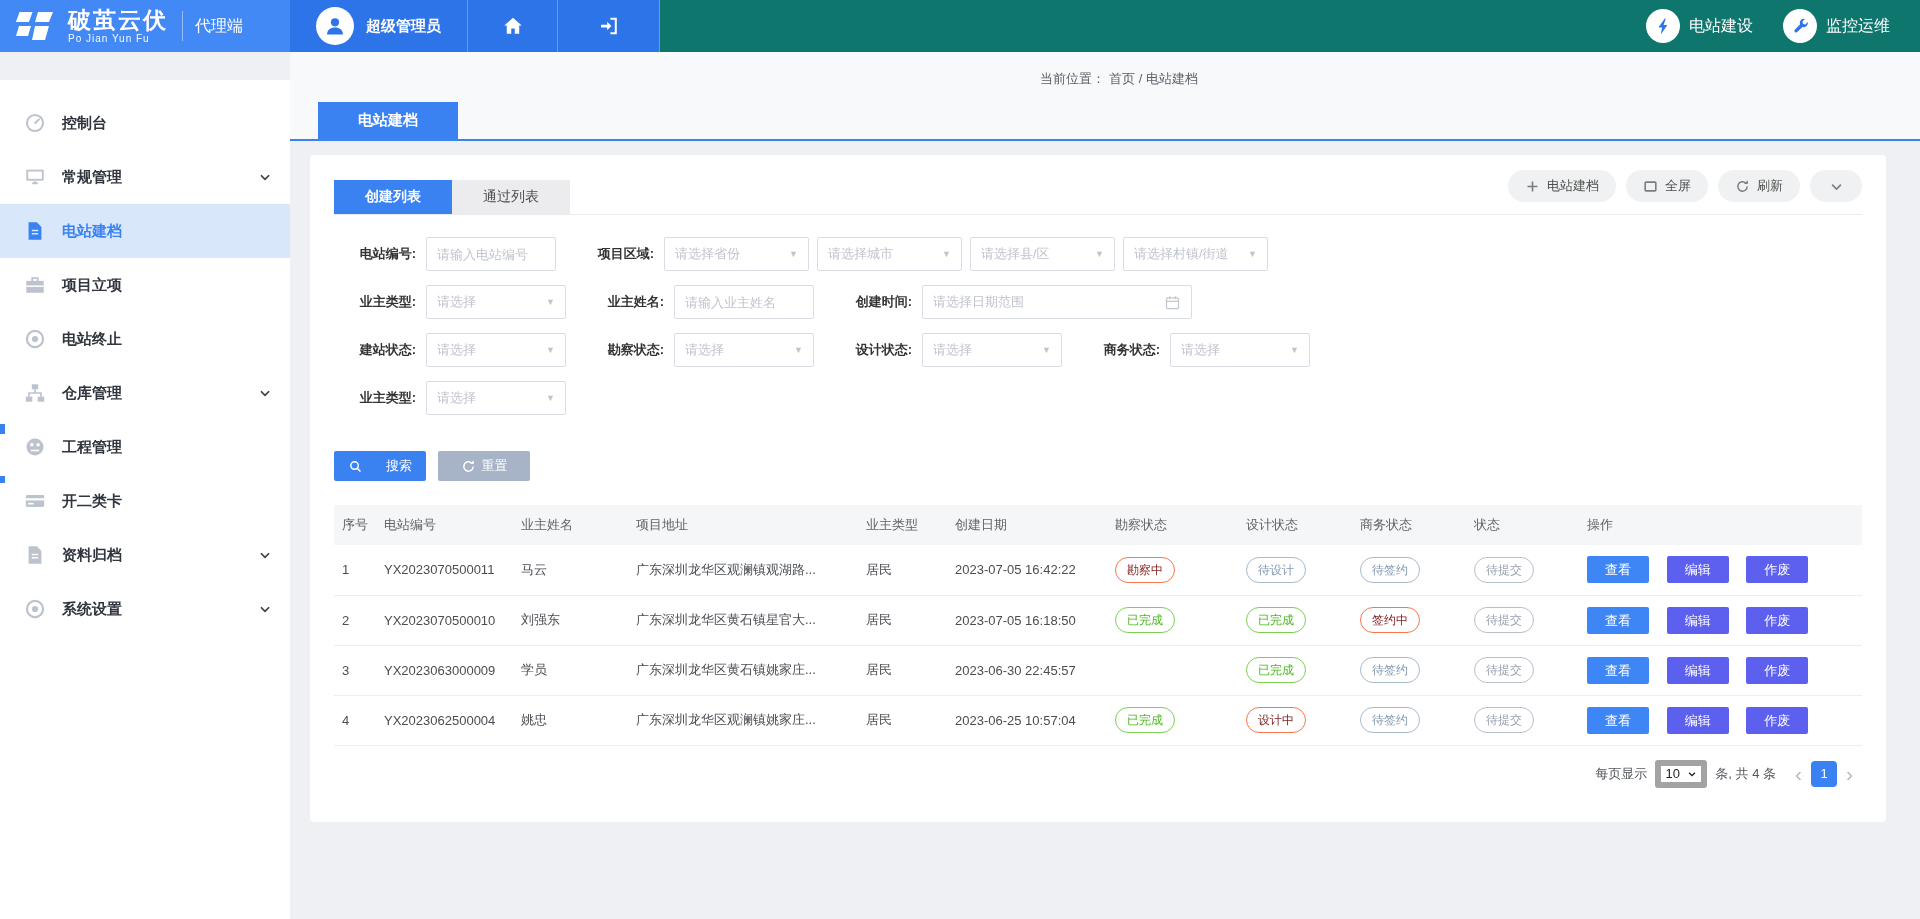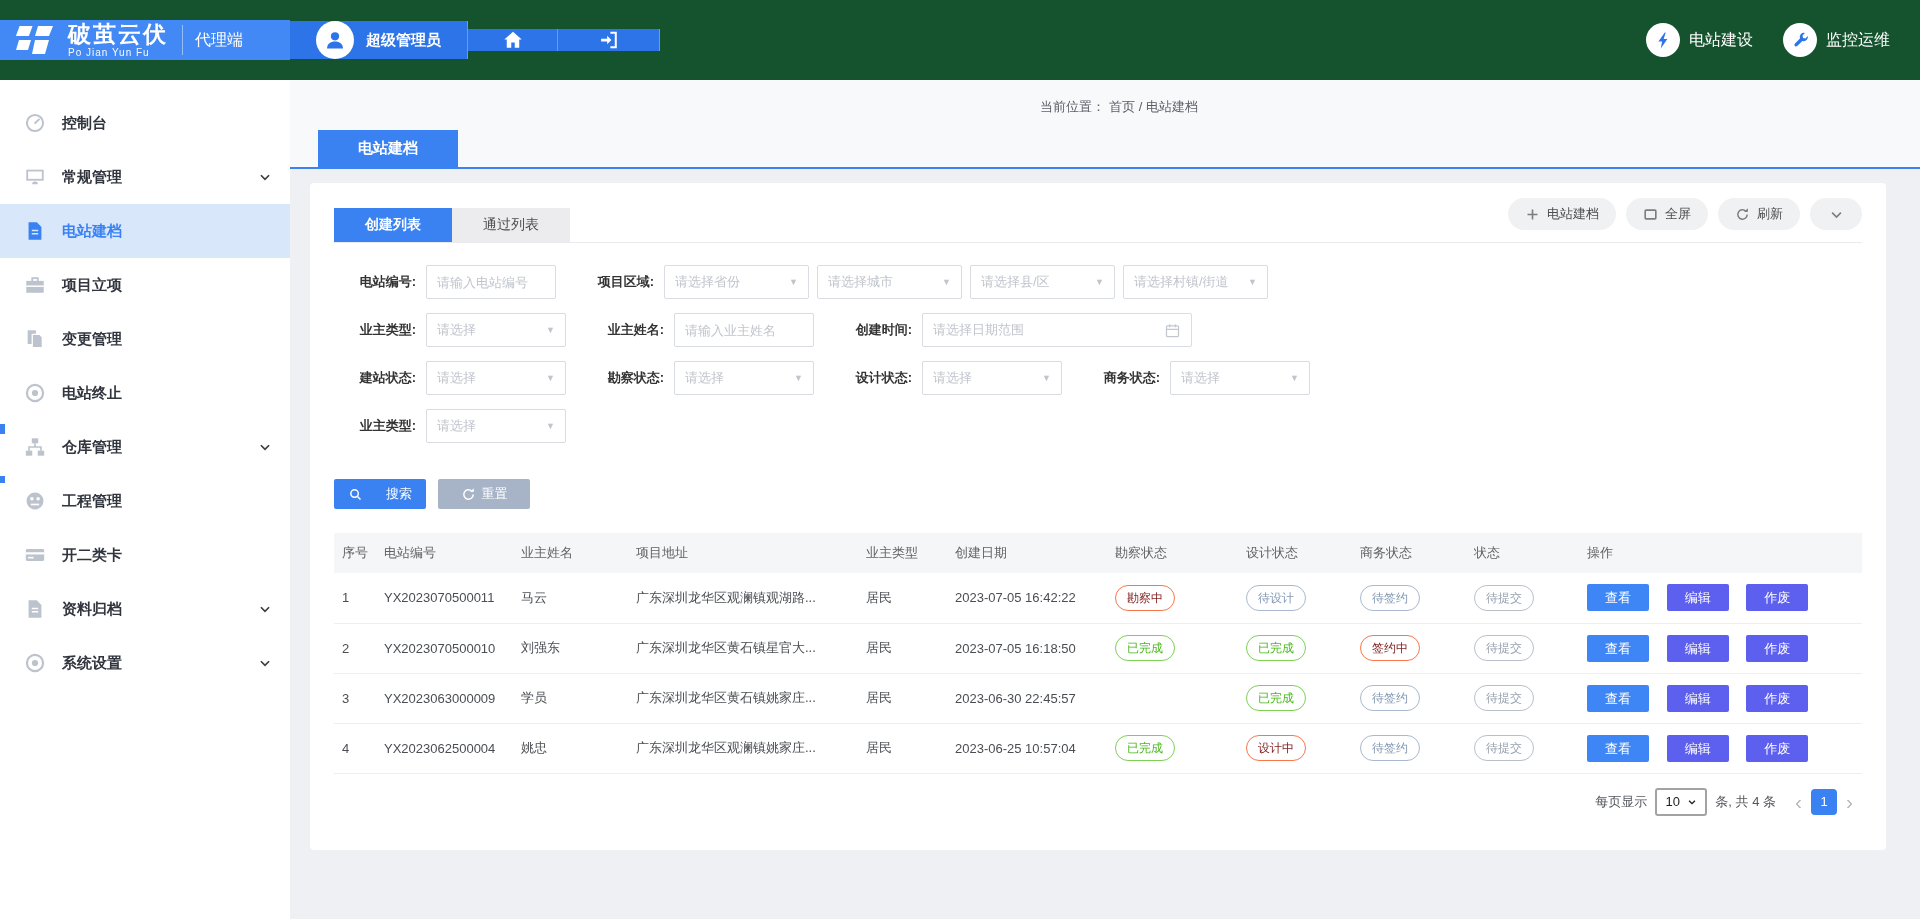--- a/index.html
+++ b/index.html
@@ -1,21 +1,21 @@
 <!DOCTYPE html>
 <html><head>
 <meta charset="utf-8">
 <style>
   * { margin:0; padding:0; box-sizing:border-box; }
   html,body { width:1920px; height:919px; }
   body { font-family:"Liberation Sans","DejaVu Sans",sans-serif; background:#eef0f4; overflow:hidden; }
   .app { width:1920px; height:919px; position:relative; }
 
   
-  .header { height:80px; display:flex; background:#14532d; color:#fff;align-items:center; }
+  .header { height:52px; display:flex; background:#0f766e; color:#fff; }
   .logo-block { width:290px; background:#4289f5; display:flex; align-items:center; padding-left:16px; flex-shrink:0; }
   .logo-mark { width:42px; height:40px; margin-right:10px; }
   .logo-texts { line-height:1.1; }
   .logo-title { font-size:23px; font-weight:bold; letter-spacing:2px; }
   .logo-sub { font-size:10px; letter-spacing:1px; opacity:.95; }
   .logo-divider { width:1px; height:30px; background:rgba(255,255,255,.45); margin:0 12px 0 14px; }
   .portal-tag { font-size:16px; }
   .hblock { background:#2e74e9; display:flex; align-items:center; justify-content:center; border-right:1px solid rgba(255,255,255,.28); }
   .user-block { padding:0 26px; cursor:pointer; }
   .avatar { width:38px; height:38px; border-radius:50%; background:#fff; color:#2e74e9; display:flex; align-items:center; justify-content:center; margin-right:12px; }
@@ -98,21 +98,21 @@
   .b-blue   { color:#8399b5; border-color:#a9b9cd; }
   .b-gray   { color:#98a2b0; border-color:#b7bfc9; }
   .abtn { display:inline-block; width:62px; height:27px; line-height:27px; text-align:center; color:#fff;
           font-size:13px; border-radius:2px; margin-right:14px; cursor:pointer; }
   .a-view { background:#3e86f6; }
   .a-edit, .a-void { background:#5d5fef; }
 
   
   .pager { display:flex; justify-content:flex-end; align-items:center; margin-top:14px; font-size:13px; color:#55585e; }
   .pp-label { margin-right:8px; }
-  .pp-sel { width:52px; height:28px; border:2px solid #a3a3a3; border-radius:3px; display:flex; align-items:center;
+  .pp-sel { width:52px; height:28px; border:6px solid #a3a3a3; border-radius:3px; display:flex; align-items:center;
             justify-content:center; gap:7px; color:#1d1d1f; cursor:pointer; background:#fff; }
   .pp-sel .sarr { width:10px; height:10px; display:flex; color:#1d1d1f; }
   .pp-unit { margin:0 10px 0 8px; }
   .parrow { color:#b3b8c0; font-size:21px; padding:0 9px; cursor:pointer; line-height:1; }
   .pnum { width:26px; height:26px; background:#3a82f2; color:#fff; border-radius:4px; display:flex;
           align-items:center; justify-content:center; font-size:13px; cursor:pointer; }
 </style>
 </head>
 <body>
 
@@ -222,29 +222,20 @@
       <span class="sicon">
         <svg viewBox="0 0 24 24" fill="currentColor">
           <path d="M2.5 7.5h19v13h-19z"></path>
           <path d="M9 7.5V4.5h6v3" stroke="currentColor" stroke-width="2" fill="none"></path>
           <rect x="2.5" y="12.5" width="19" height="1.6" fill="#ffffff"></rect>
         </svg>
       </span>
       <span>项目立项</span>
     </div>
 
-    <div class="sitem">
-      <span class="sicon">
-        <svg viewBox="0 0 24 24" fill="currentColor">
-          <path d="M4 2.5h9v15H4z"></path>
-          <path d="M9 7h8l3 3v11.5H9z" stroke="#ffffff" stroke-width="1.4"></path>
-        </svg>
-      </span>
-      <span>变更管理</span>
-    </div>
 
     <div class="sitem">
       <span class="sicon">
         <svg viewBox="0 0 24 24">
           <circle cx="12" cy="12" r="8.8" fill="none" stroke="currentColor" stroke-width="2.4"></circle>
           <circle cx="12" cy="12" r="3.4" fill="currentColor"></circle>
         </svg>
       </span>
       <span>电站终止</span>
     </div>

